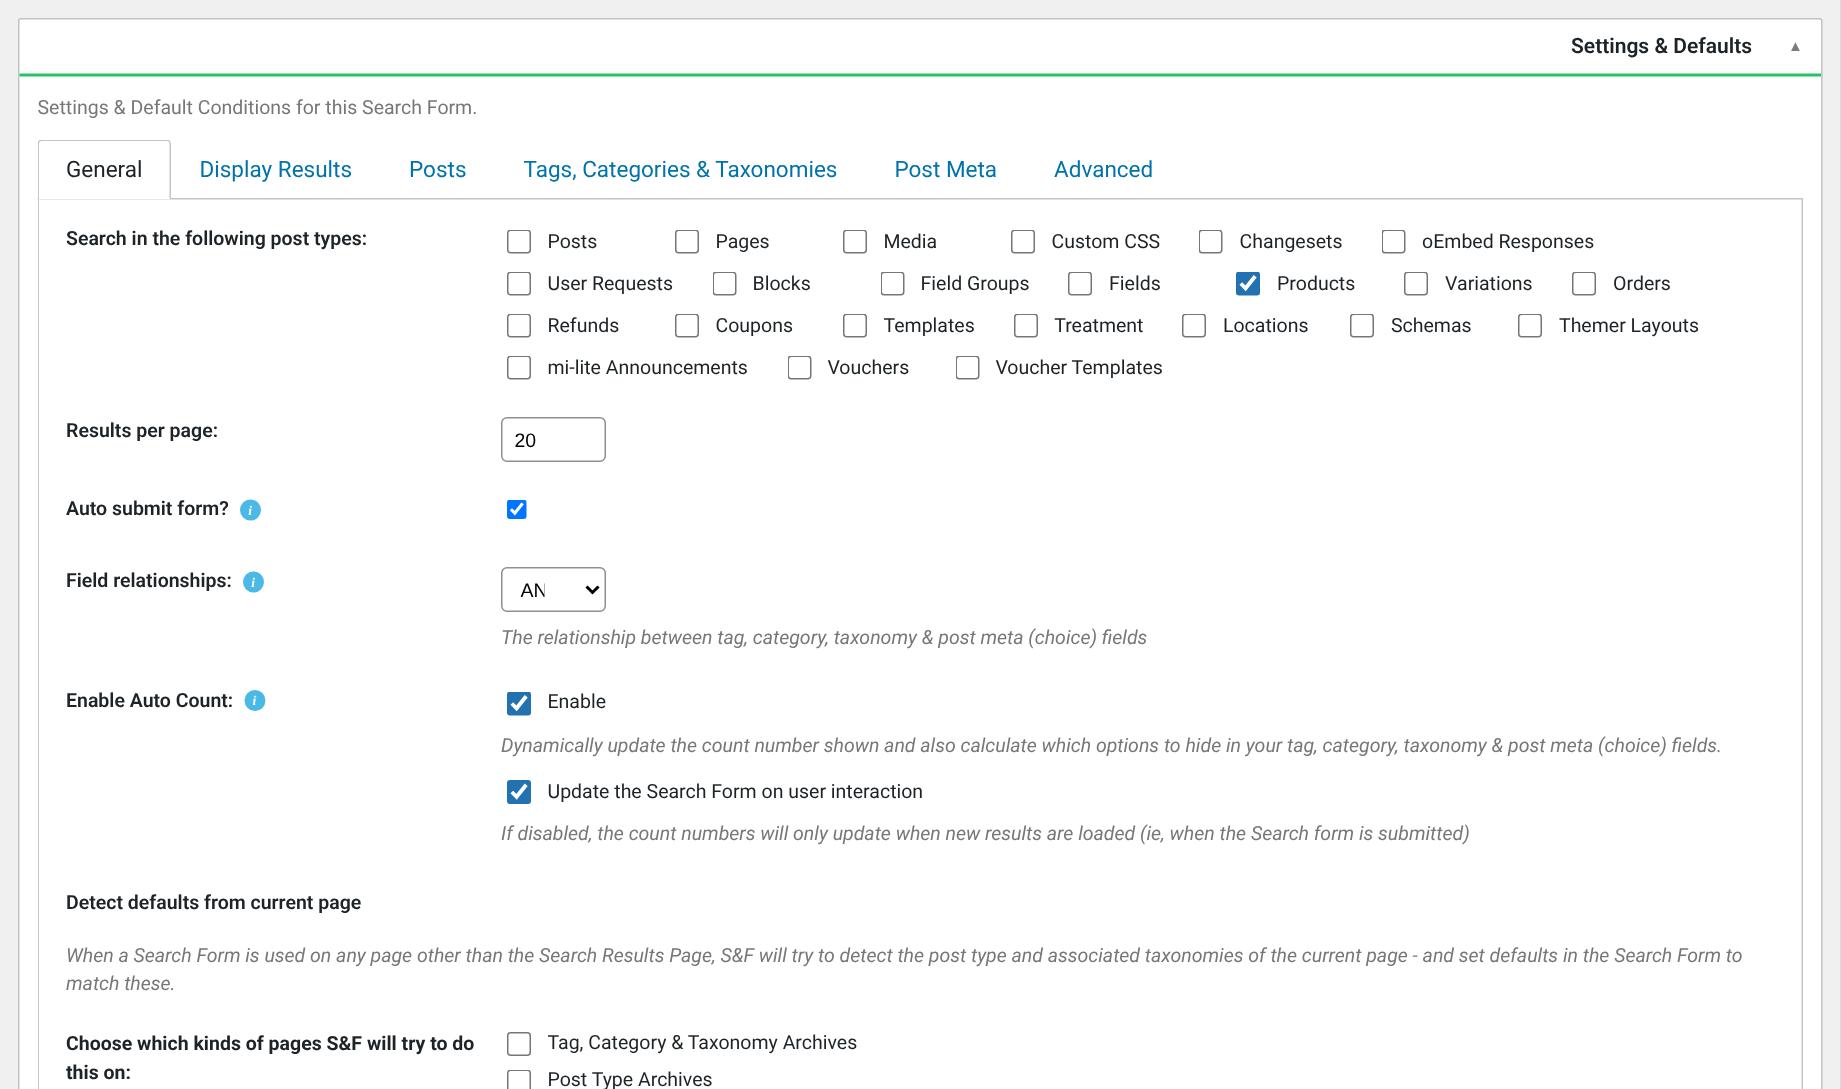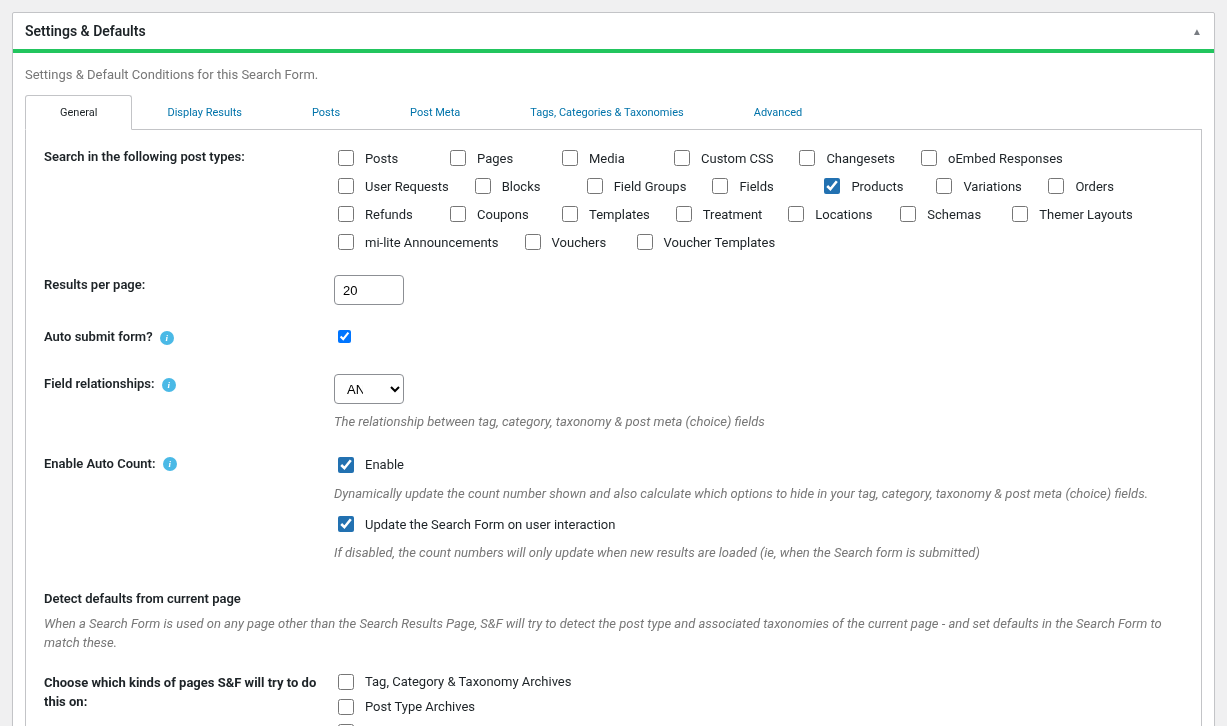--- a/index.html
+++ b/index.html
@@ -13,23 +13,23 @@
     width: 1227px;
   }
   .postbox {
     background: #fff;
     border: 1px solid #c3c4c7;
     box-shadow: 0 1px 1px rgba(0,0,0,.04);
     border-radius: 2px;
   }
   .postbox-header {
     display: flex;
-    justify-content: space-between;
-    align-items: center;
-    border-bottom: 4px solid #22c55e;
+    justify-content: flex-end;
+    align-items: center;
+    border-bottom: 2px solid #22c55e;
     padding: 0;
   }
   .postbox-header h2 {
     font-size: 14px;
     font-weight: 600;
     margin: 0;
     padding: 10px 12px;
     color: #1d2327;
   }
   .toggle-indicator {
@@ -50,22 +50,22 @@
     margin: 4px 0 12px;
   }
   .tabs {
     display: flex;
     border-bottom: 1px solid #c3c4c7;
     margin: 8px 0 0 0;
     position: relative;
     bottom: -1px;
   }
   .tab {
-    padding: 10px 34px;
-    font-size: 11px;
+    padding: 10px 18px;
+    font-size: 15px;
     color: #0073aa;
     cursor: pointer;
     border: 1px solid transparent;
     border-bottom: none;
     margin-bottom: -1px;
     background: transparent;
   }
   .tab.active {
     color: #1d2327;
     border: 1px solid #c3c4c7;
@@ -176,22 +176,22 @@
     <h2>Settings &amp; Defaults</h2>
     <div class="toggle-indicator">▲</div>
   </div>
   <div class="inside">
     <div class="description-line">Settings &amp; Default Conditions for this Search Form.</div>
 
     <div class="tabs" id="tabs-container">
         <div class="tab active">General</div>
         <div class="tab">Display Results</div>
         <div class="tab">Posts</div>
+        <div class="tab">Tags, Categories &amp; Taxonomies</div>
         <div class="tab">Post Meta</div>
-        <div class="tab">Tags, Categories &amp; Taxonomies</div>
         <div class="tab">Advanced</div>
       </div>
 
     <div class="tab-content">
 
       <div class="form-row">
         <div class="label-col">Search in the following post types:</div>
         <div class="input-col">
           <div class="checkbox-grid" id="post-types-grid">
               <label class="cb-item">
@@ -331,21 +331,21 @@
           <span class="help-desc">Dynamically update the count number shown and also calculate which options to hide in your tag, category, taxonomy &amp; post meta (choice) fields.</span>
           <label class="single-cb" style="margin-top:10px;">
             <input type="checkbox" id="ac-update" checked="" style="">
             <span>Update the Search Form on user interaction</span>
           </label>
           <span class="help-desc">If disabled, the count numbers will only update when new results are loaded (ie, when the Search form is submitted)</span>
         </div>
       </div>
 
       <div class="section-heading">Detect defaults from current page</div>
-      <div class="help-desc" style="margin-top:8px;margin-bottom:18px;">When a Search Form is used on any page other than the Search Results Page, S&amp;F will try to detect the post type and associated taxonomies of the current page - and set defaults in the Search Form to match these.</div>
+      <div class="help-desc" style="margin-top:18px;margin-bottom:18px;">When a Search Form is used on any page other than the Search Results Page, S&amp;F will try to detect the post type and associated taxonomies of the current page - and set defaults in the Search Form to match these.</div>
 
       <div class="form-row" style="margin-bottom:0">
         <div class="label-col" style="font-weight:700;line-height:1.5;">Choose which kinds of pages S&amp;F will try to do this on:</div>
         <div class="input-col vlist" id="detect-list">
             <label class="cb-item">
               <input type="checkbox" style="">
               <span>Tag, Category &amp; Taxonomy Archives</span>
             </label>
             <label class="cb-item">
               <input type="checkbox" style="">

